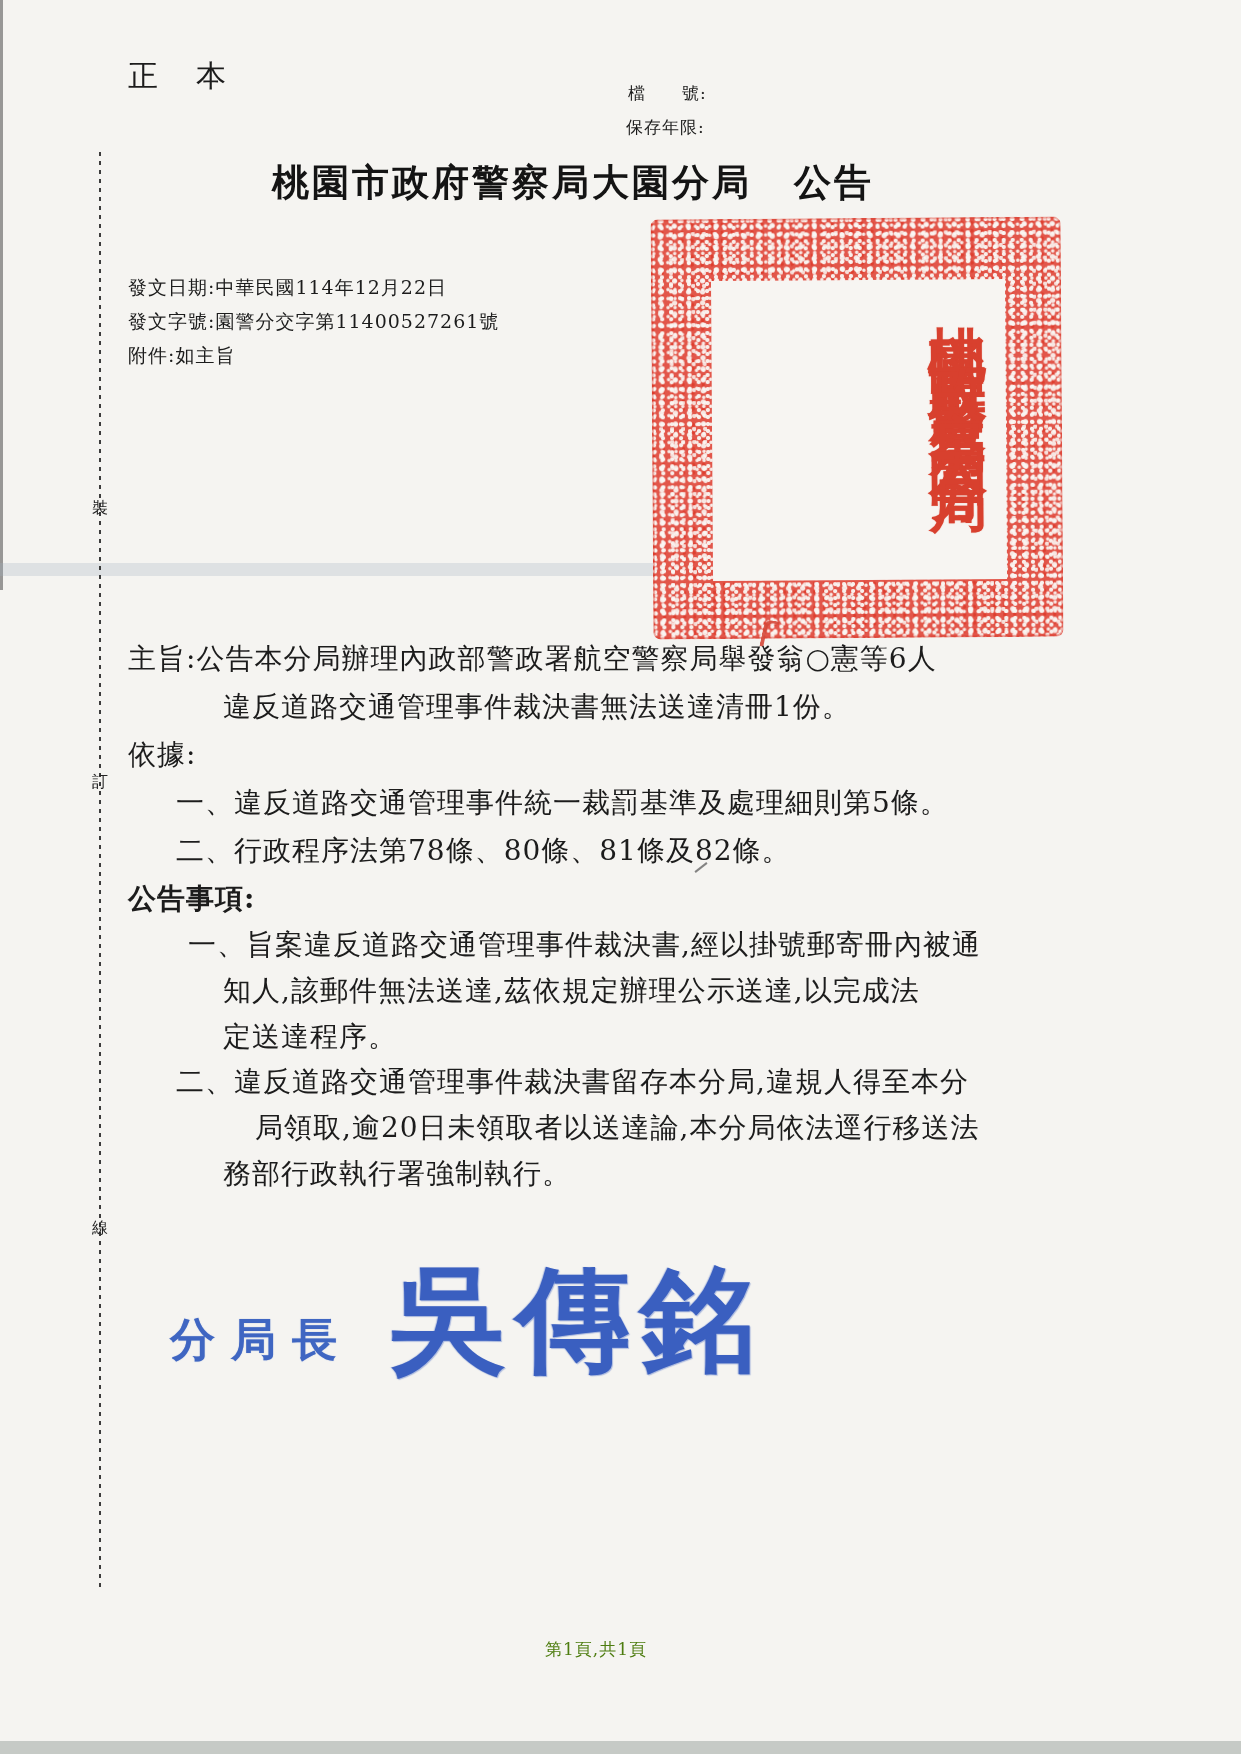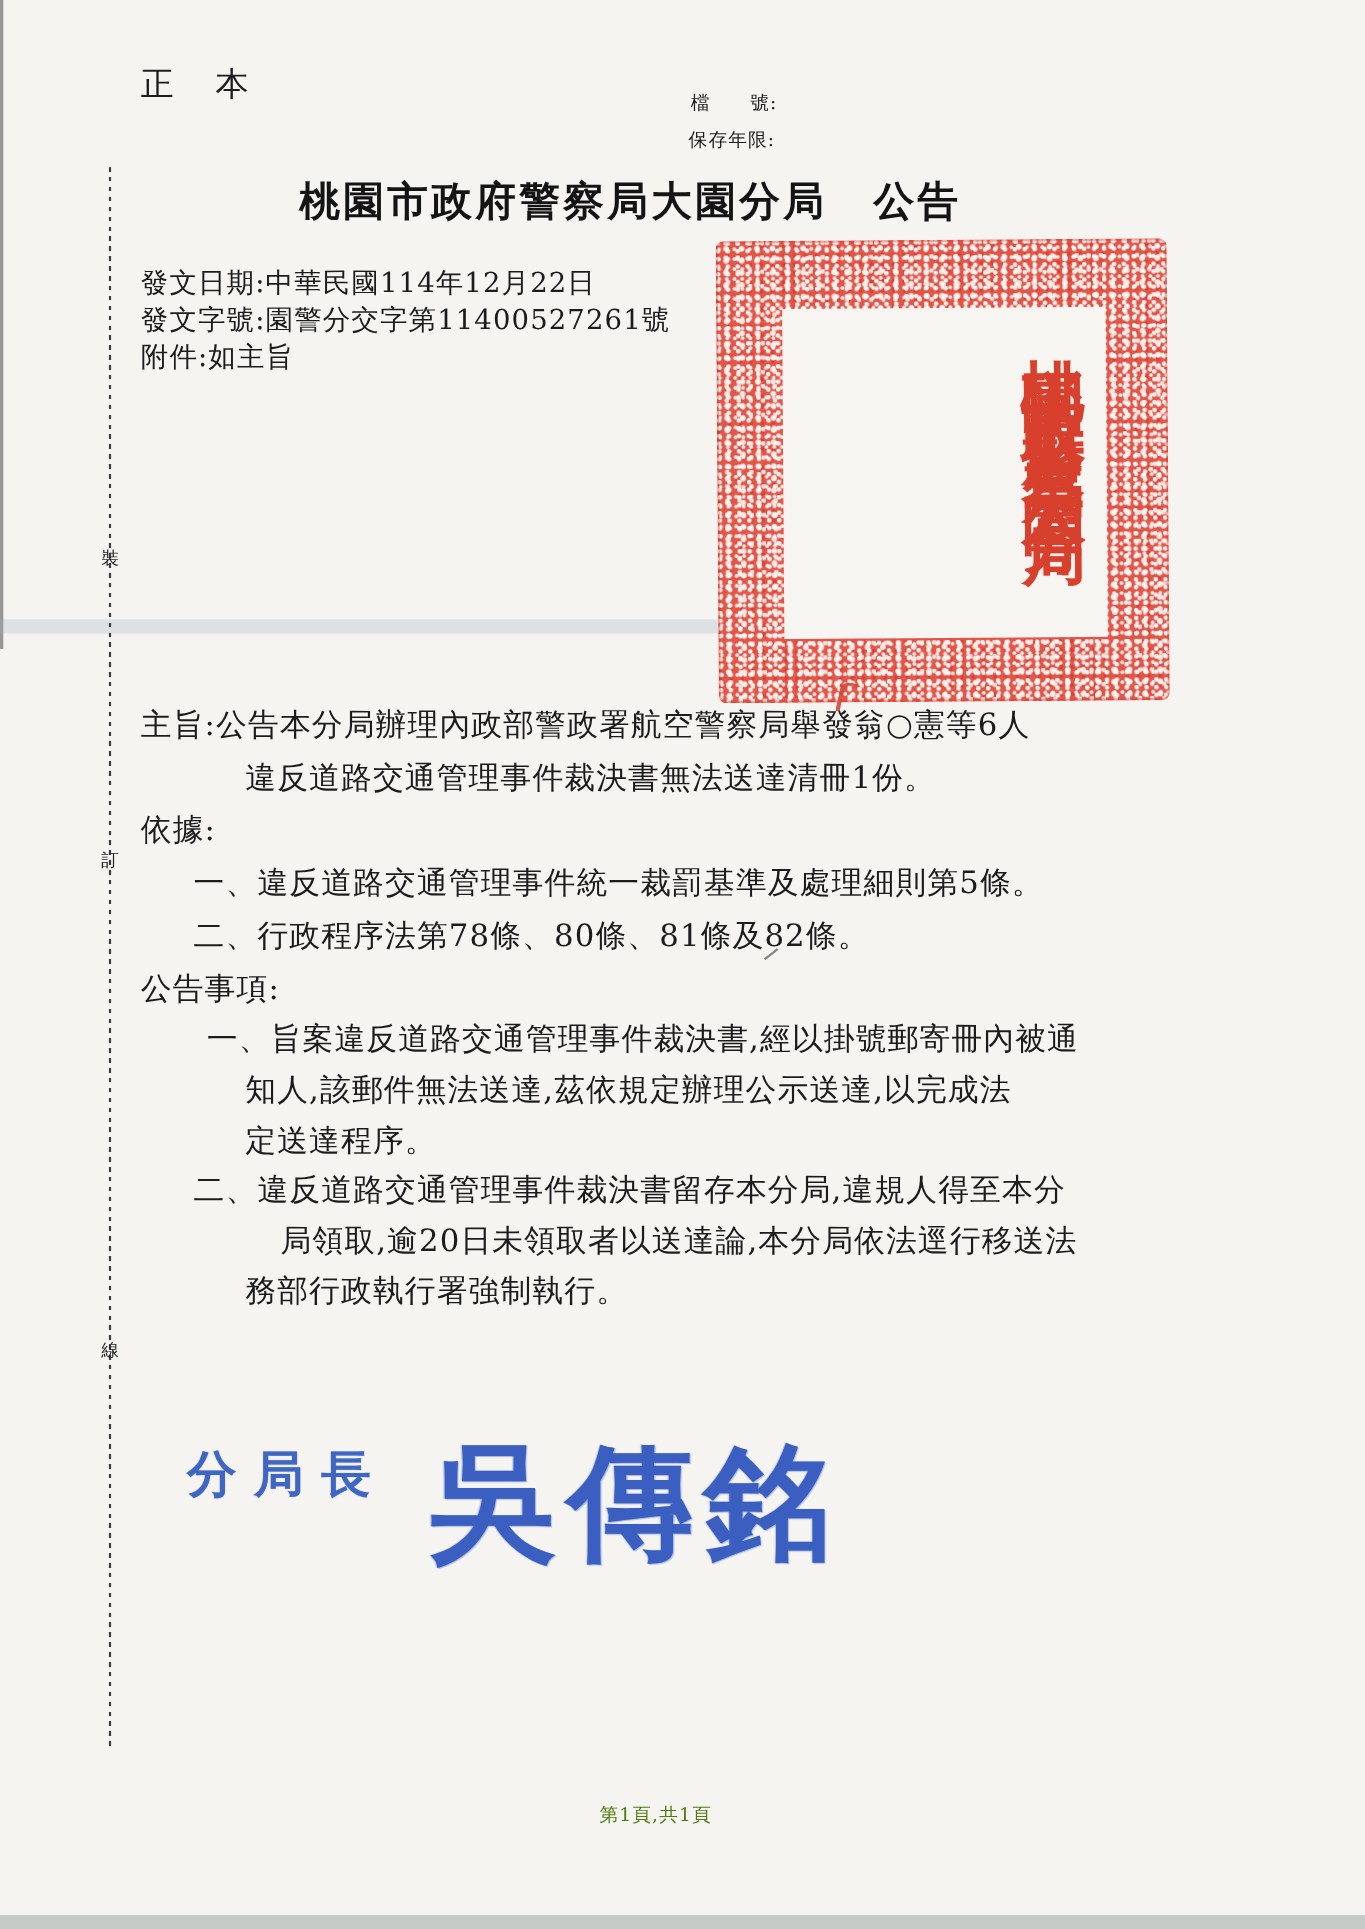--- a/index.html
+++ b/index.html
@@ -25,21 +25,21 @@
   .bm-top{top:498px;} .bm-mid{top:772px;} .bm-bot{top:1218px;}
   
   .copy-label{position:absolute;left:128px;top:56px;font-size:30px;letter-spacing:4px;}
   .file-no{position:absolute;left:628px;top:82px;font-size:17px;letter-spacing:1px;}
   .retention{position:absolute;left:626px;top:116px;font-size:17px;letter-spacing:1px;}
   .doc-title{
     position:absolute;left:272px;top:158px;
     display:flex;gap:42px;
     font-size:37px;letter-spacing:3px;font-weight:600;color:#141414;
   }
-  .meta-line{position:absolute;left:128px;font-size:25px;letter-spacing:1px;}
+  .meta-line{position:absolute;left:128px;font-size:19px;letter-spacing:1px;margin-top:35px;}
   .m0{top:240px;} .m1{top:274px;} .m2{top:308px;}
   
   .seal{
     position:absolute;left:652px;top:218px;width:410px;height:420px;
     transform:rotate(-0.4deg);
     background-color:#e2564a;
     background-image:
       radial-gradient(circle at 22% 28%, rgba(250,247,244,.95) 0 1.6px, transparent 2.6px),
       radial-gradient(circle at 68% 62%, rgba(250,247,244,.9) 0 2.1px, transparent 3.2px),
       radial-gradient(circle at 42% 81%, rgba(250,247,244,.92) 0 1.2px, transparent 2.2px),
@@ -63,34 +63,33 @@
   }
   .seal-hook{
     position:absolute;left:762px;top:620px;width:11px;height:25px;
     border-left:4px solid #d5493a;border-top:3px solid #d5493a;
     border-radius:9px 0 0 0;transform:rotate(12deg);opacity:.9;
   }
   
   .bline{position:absolute;font-size:28px;letter-spacing:1px;white-space:nowrap;text-align:right;}
   .i0{left:128px;} .i1{left:176px;} .i2{left:223px;}
   .t0{top:640px;} .t1{top:688px;} .t2{top:736px;} .t3{top:784px;}
-  .t4{top:832px;} .t5{top:880px;} .t6{top:926px;margin-left:12px;} .t7{top:972px;}
+  .t4{top:832px;} .t5{top:880px;font-weight:bold;} .t6{top:926px;margin-left:12px;} .t7{top:972px;}
   .t8{top:1018px;} .t9{top:1063px;} .t10{top:1109px;margin-left:32px;} .t11{top:1155px;}
   
   .sig-title{
     position:absolute;left:170px;top:1310px;
     font-size:45px;letter-spacing:16px;font-weight:600;
     color:#3f66c2;text-shadow:0 0 1px rgba(63,102,194,.55);
   }
   .sig-name{
     position:absolute;left:392px;top:1244px;
     font-size:114px;letter-spacing:10px;font-weight:700;
     color:#3a5fc0;
     text-shadow:1px 1px 1px rgba(58,95,192,.4),-1px 0 1px rgba(58,95,192,.35);
-    margin-top:46px;
   }
   
   .page-info{position:absolute;left:545px;top:1638px;font-size:17px;letter-spacing:1px;color:#4d7c0f;}
 </style>
 </head>
 <body>
 
 <div class="page">
 
   <div class="edge-line"></div>

